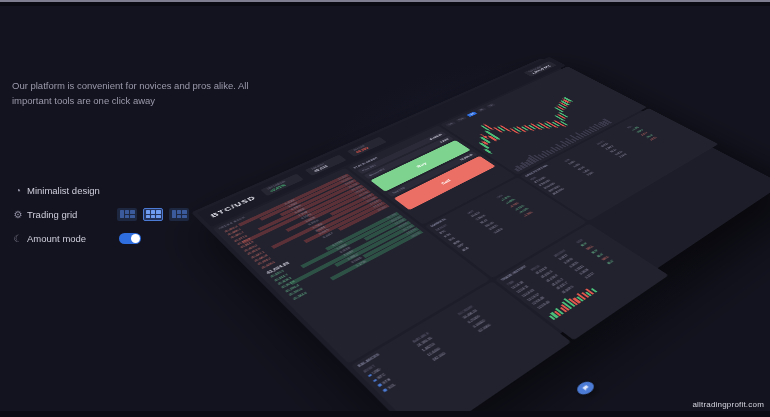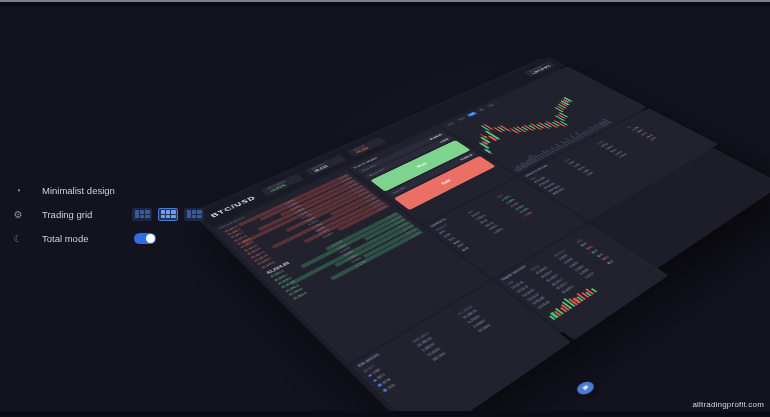--- a/index.html
+++ b/index.html
@@ -33,21 +33,21 @@
   }
 
   .features { position:absolute; left:10px; top:180px; z-index:30; }
   .feature-row {
     display:flex; align-items:center; height:20px; margin-bottom:4px;
   }
   .f-icon {
     width:16px; display:flex; align-items:center; justify-content:center;
     color:#8e8ea2; font-size:10px;
   }
-  .f-label { font-size:9.5px; color:#cfcfdd; margin-left:16px; width:86px; }
+  .f-label { font-size:9.5px; color:#cfcfdd; margin-left:1px; width:86px; }
 
   
   .grid-btns { display:flex; gap:6px; margin-left:4px; }
   .gbtn {
     width:20px; height:13px; border-radius:2px;
     background:#1d2740; display:grid; gap:1px; padding:1.5px;
     grid-template-columns:1fr 1fr 1fr; grid-template-rows:1fr 1fr;
     border:1px solid transparent;
   }
   .gbtn i { background:#3b5a9b; display:block; border-radius:0.5px; }
@@ -185,20 +185,21 @@
     font-size:8px; color:#d7d7e2; letter-spacing:.2px;
   }
 </style>
 </head>
 <body>
 
 <div class="frame-top"></div>
 <div class="frame-bottom"></div>
 
 <div class="copy">
+  <div class="subcopy">Our platform is convenient for novices and pros alike. All important tools are one click away</div>
 </div>
 
 <div class="features">
 
   <div class="feature-row">
     <div class="f-icon">◔</div>
     <div class="f-label">Minimalist design</div>
   </div>
 
   <div class="feature-row">
@@ -225,21 +226,21 @@
           <i></i>
           <i></i>
           <i></i>
           <i></i>
         </div>
     </div>
   </div>
 
   <div class="feature-row">
     <div class="f-icon">☾</div>
-    <div class="f-label">Total mode</div>
+    <div class="f-label">Amount mode</div>
     <div class="toggle">
       <div class="knob"></div>
     </div>
   </div>
 
 </div>
 
 <div class="glow"></div>
 
 <div class="stage">

